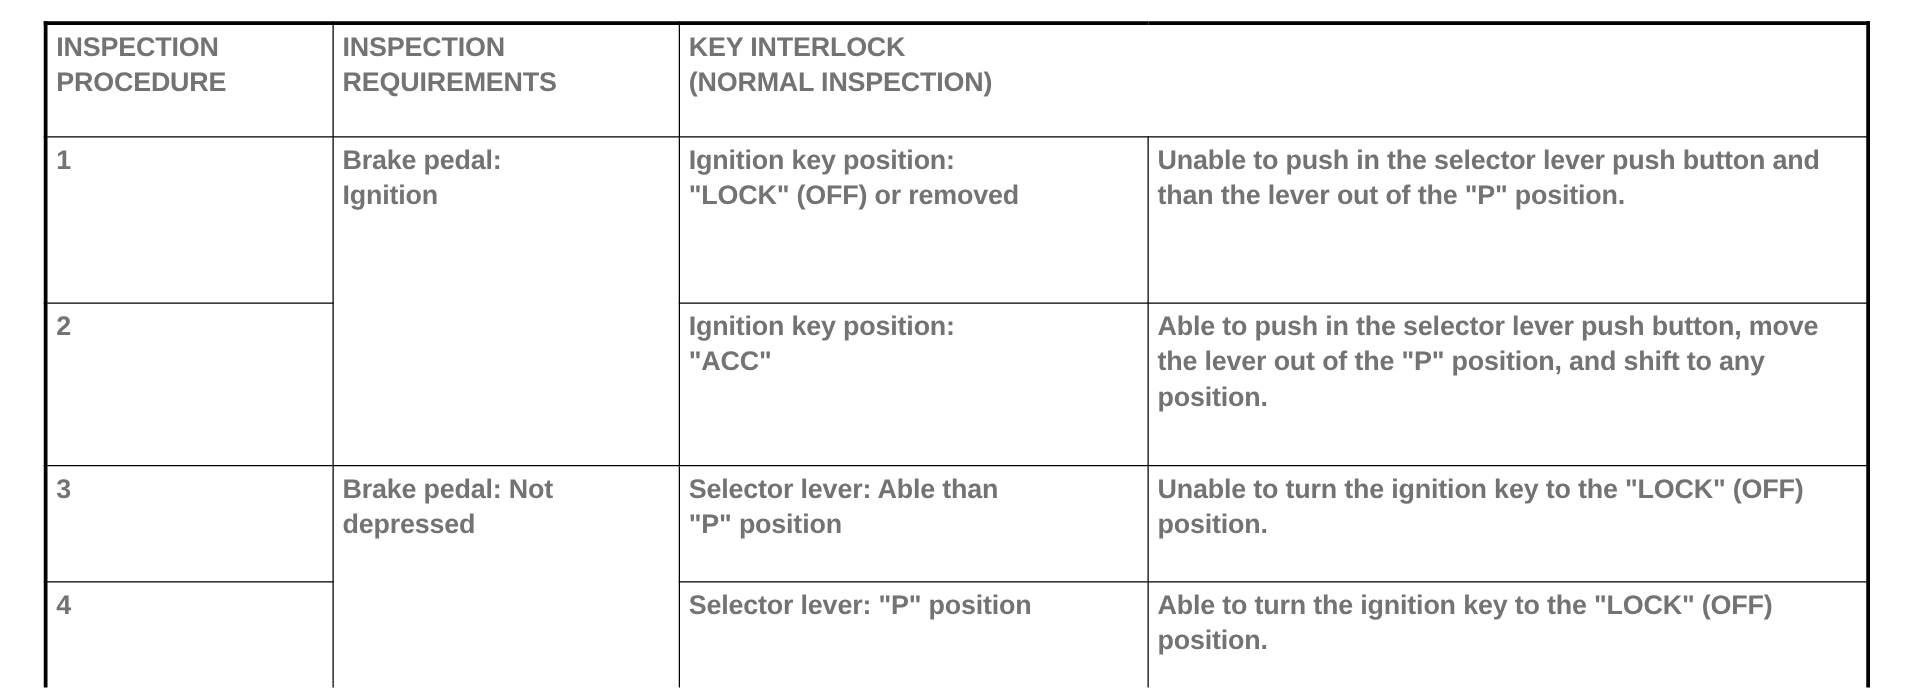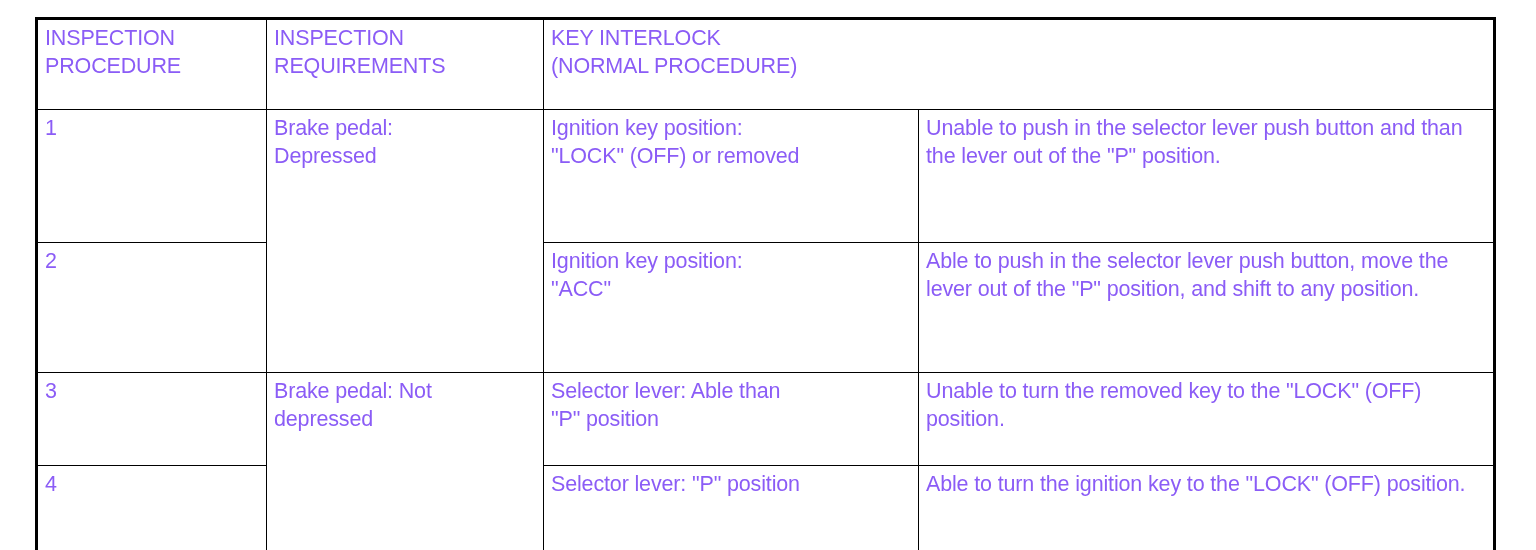--- a/index.html
+++ b/index.html
@@ -32,22 +32,22 @@
     table-layout: fixed;
     background: #ffffff;
   }
 
   table.interlock-table td {
     border: 1px solid #000000;
     vertical-align: top;
     padding: 4px 7px 5px 7px;
     font-size: 21.5px;
     line-height: 1.32;
-    font-weight: normal;
-    color: #8b5cf6;
+    font-weight: bold;
+    color: #737373;
     background: #ffffff;
     letter-spacing: -0.15px;
   }
 
   
   table.interlock-table {
     border: 3px solid #000000;
   }
 
   
@@ -81,46 +81,46 @@
         <col class="c4">
     </colgroup>
     <tbody>
 
       <tr class="r-head">
         <td class="head" style="white-space: pre-wrap;">INSPECTION
 PROCEDURE</td>
         <td class="head" style="white-space: pre-wrap;">INSPECTION
 REQUIREMENTS</td>
         <td class="head" colspan="2" style="white-space: pre-wrap;">KEY INTERLOCK
-(NORMAL PROCEDURE)</td>
+(NORMAL INSPECTION)</td>
       </tr>
 
       <tr class="r1">
         <td style="white-space: pre-wrap;">1</td>
         <td rowspan="2" style="white-space: pre-wrap;">Brake pedal:
-Depressed</td>
+Ignition</td>
         <td style="white-space: pre-wrap;">Ignition key position:
 "LOCK" (OFF) or removed</td>
         <td style="white-space: pre-wrap;">Unable to push in the selector lever push button and than the lever out of the "P" position.</td>
       </tr>
 
       <tr class="r2">
         <td style="white-space: pre-wrap;">2</td>
         <td style="white-space: pre-wrap;">Ignition key position:
 "ACC"</td>
         <td style="white-space: pre-wrap;">Able to push in the selector lever push button, move the lever out of the "P" position, and shift to any position.</td>
       </tr>
 
       <tr class="r3">
         <td style="white-space: pre-wrap;">3</td>
         <td rowspan="2" style="white-space: pre-wrap;">Brake pedal: Not
 depressed</td>
         <td style="white-space: pre-wrap;">Selector lever: Able than
 "P" position</td>
-        <td style="white-space: pre-wrap;">Unable to turn the removed key to the "LOCK" (OFF) position.</td>
+        <td style="white-space: pre-wrap;">Unable to turn the ignition key to the "LOCK" (OFF) position.</td>
       </tr>
 
       <tr class="r4">
         <td style="white-space: pre-wrap;">4</td>
         <td style="white-space: pre-wrap;">Selector lever: "P" position</td>
         <td style="white-space: pre-wrap;">Able to turn the ignition key to the "LOCK" (OFF) position.</td>
       </tr>
 
     </tbody>
   </table>

